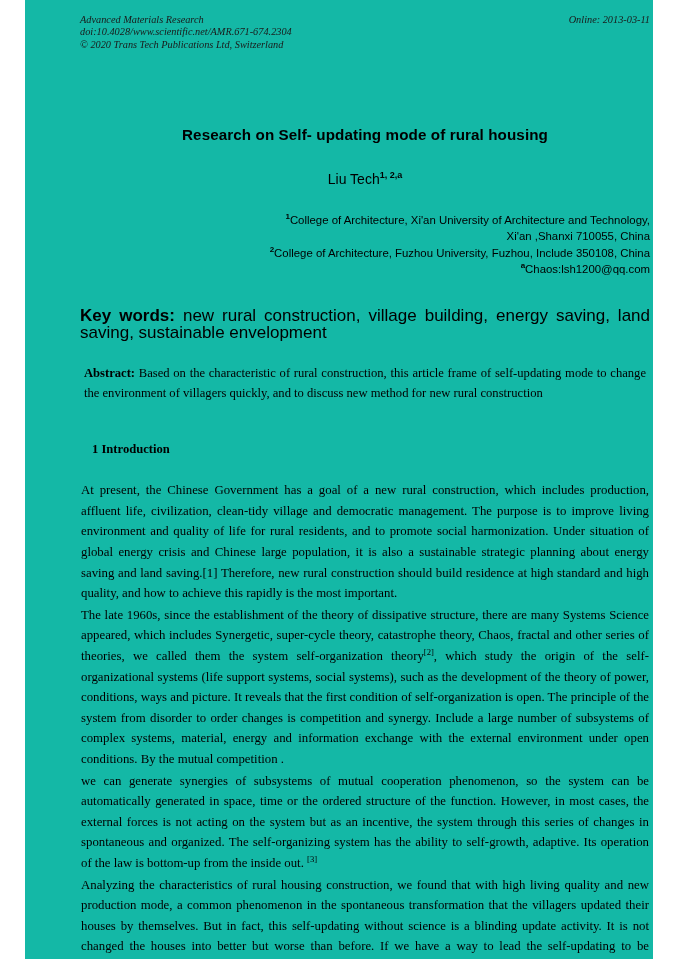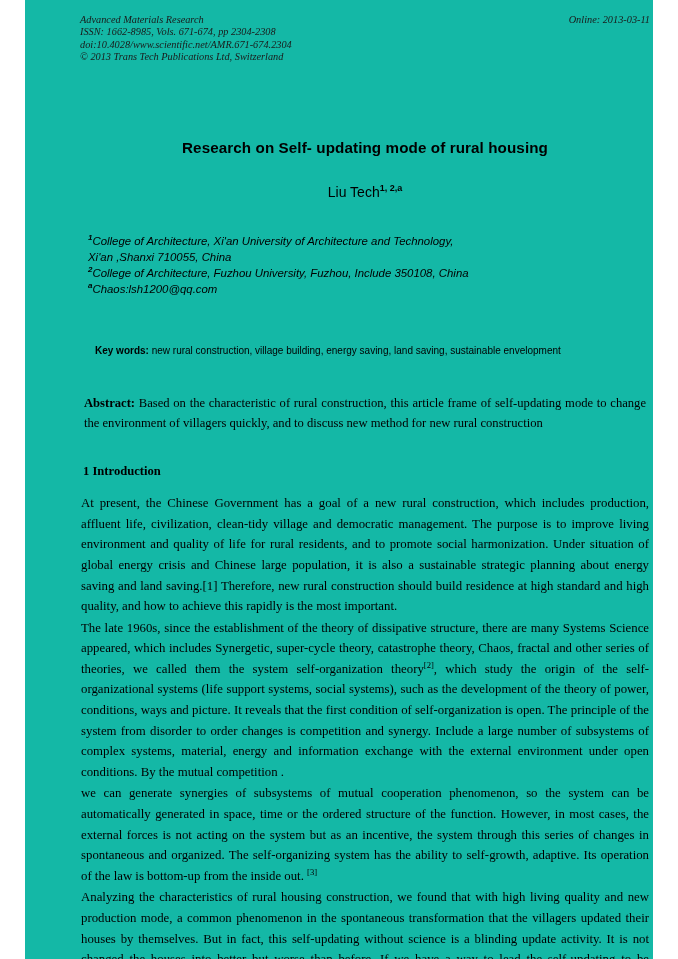--- a/index.html
+++ b/index.html
@@ -76,43 +76,42 @@
     vertical-align: super;
     line-height: 0;
     text-align: center;
   }
 
   
   .affiliations {
     font-family: "Liberation Sans", "DejaVu Sans", sans-serif;
     font-size: 11.4px;
     line-height: 16.2px;
-    text-align: left;
-    margin: 8px;
+    text-align: right;
+    margin: 0;
     padding-top: 24px;
-    font-style: italic;
   }
   .affiliations .aff-line {
     display: block;
   }
   .affiliations sup {
     font-size: 8px;
     font-weight: bold;
     vertical-align: super;
     line-height: 0;
   }
 
   
   .keywords {
     font-family: "Liberation Sans", "DejaVu Sans", sans-serif;
-    font-size: 10px;
+    font-size: 17px;
     line-height: 16.5px;
     text-align: justify;
     text-align-last: left;
-    margin: 15px;
+    margin: 0;
     padding-top: 31px;
   }
   .keywords .kw-label {
     font-weight: bold;
   }
 
   
   .abstract {
     font-family: "Liberation Serif", "DejaVu Serif", serif;
     font-size: 12.6px;
@@ -125,21 +124,21 @@
   .abstract .ab-label {
     font-weight: bold;
   }
 
   
   .section-heading {
     font-family: "Liberation Serif", "DejaVu Serif", serif;
     font-weight: bold;
     font-size: 12.6px;
     line-height: 16px;
-    margin: 3px;
+    margin: 12px;
     padding-top: 26px;
   }
 
   
   .body-par {
     font-family: "Liberation Serif", "DejaVu Serif", serif;
     font-size: 12.8px;
     line-height: 20.6px;
     text-align: justify;
     text-align-last: left;
@@ -158,23 +157,22 @@
 <body>
 
 <div class="page">
   <div class="content">
 
     <div class="journal-header">
       <div class="top-row">
         <span class="jh-line">Advanced Materials Research</span>
         <span class="online-date">Online: 2013-03-11</span>
       </div>
-      <div class="jh-line">ISSN: 1662-8985, Vols. 671-674, pp 2304-2308</div>
       <div class="jh-line">doi:10.4028/www.scientific.net/AMR.671-674.2304</div>
-      <div class="jh-line">© 2013 Trans Tech Publications Ltd, Switzerland</div>
+      <div class="jh-line">© 2020 Trans Tech Publications Ltd, Switzerland</div>
     </div>
 
     <h1 class="paper-title">Research on Self- updating mode of rural housing</h1>
 
     <div class="author-line">
       <span>Liu Tech</span><sup>1, 2,a</sup>
     </div>
 
     <div class="affiliations">
       <span class="aff-line"><sup>1</sup><span>College of Architecture, Xi'an University of Architecture and Technology,</span></span>

